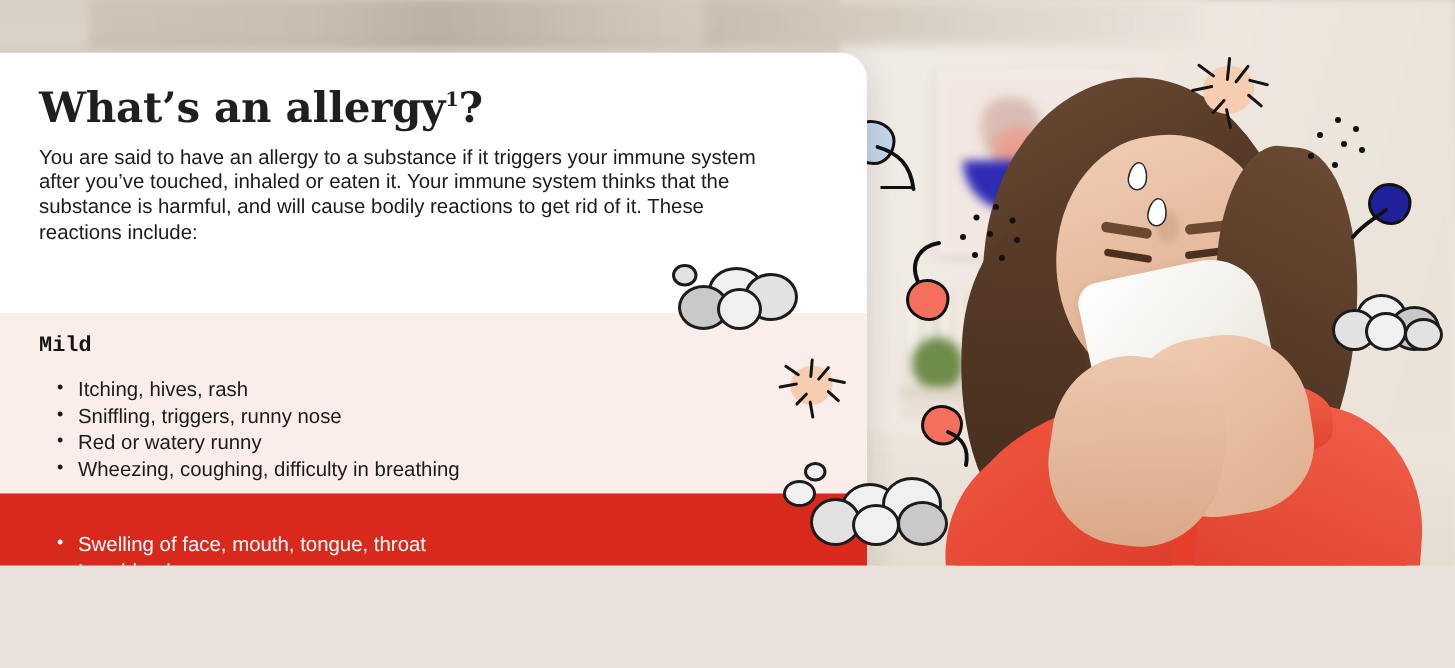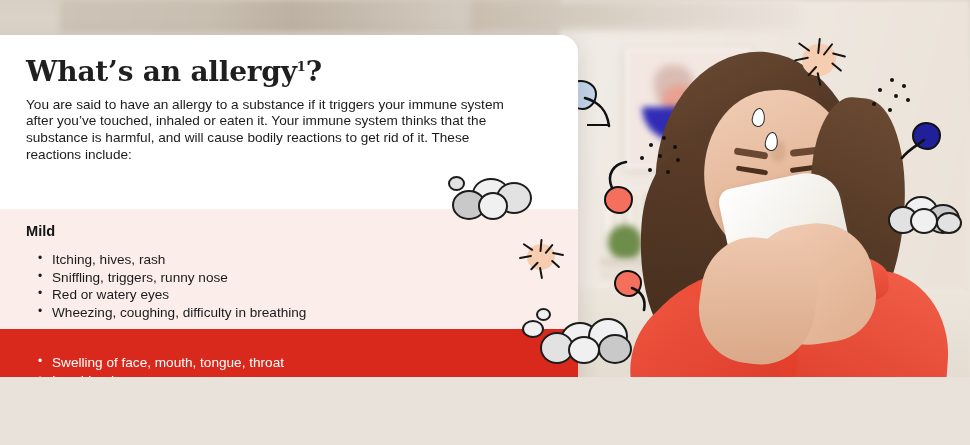--- a/index.html
+++ b/index.html
@@ -149,21 +149,21 @@
 
   .title{
     font-family:"DejaVu Serif",serif;
     font-weight:700;font-size:28px;color:#1f1f1f;letter-spacing:-.2px;
     margin:0 0 9px 0;line-height:1.1;
   }
   .title sup{font-size:13px;vertical-align:super;font-weight:700;}
   .body{
     font-size:13.6px;line-height:16.6px;color:#1b1b1b;margin:0;max-width:500px;font-weight:500;
   }
-  .sec-head{font-size:14.6px;font-weight:700;color:#141414;margin:0 0 4px 0;}
+  .sec-head{font-size:14.6px;font-weight:700;color:#141414;margin:0 0 4px 0;font-family:Liberation Mono, monospace;}
   .sec-red .sec-head{color:#ffffff;}
   ul{list-style:none;margin:12px;padding:0;}
   li{font-size:13.6px;line-height:17.6px;color:#1b1b1b;padding-left:14px;position:relative;font-weight:500;}
   li:before{content:"•";position:absolute;left:0;top:-1px;font-size:12px;}
   .sec-red li{color:#ffffff;}
   .sec-pink .inner{padding-top:14px;}
   .sec-red .inner{padding-top:13px;}
 </style>
 </head>
 <body>
@@ -303,21 +303,21 @@
         <p class="body">You are said to have an allergy to a substance if it triggers your immune system after you’ve touched, inhaled or eaten it. Your immune system thinks that the substance is harmful, and will cause bodily reactions to get rid of it. These reactions include:</p>
       </div>
     </div>
 
     <div class="sec-pink">
       <div class="inner">
         <div class="sec-head">Mild</div>
         <ul>
           <li>Itching, hives, rash</li>
           <li>Sniffling, triggers, runny nose</li>
-          <li>Red or watery eyes</li>
+          <li>Red or watery runny</li>
           <li>Wheezing, coughing, difficulty in breathing</li>
         </ul>
       </div>
     </div>
 
     <div class="sec-red">
       <div class="inner">
         <ul>
           <li>Swelling of face, mouth, tongue, throat</li>
           <li>Low blood pressure</li>

